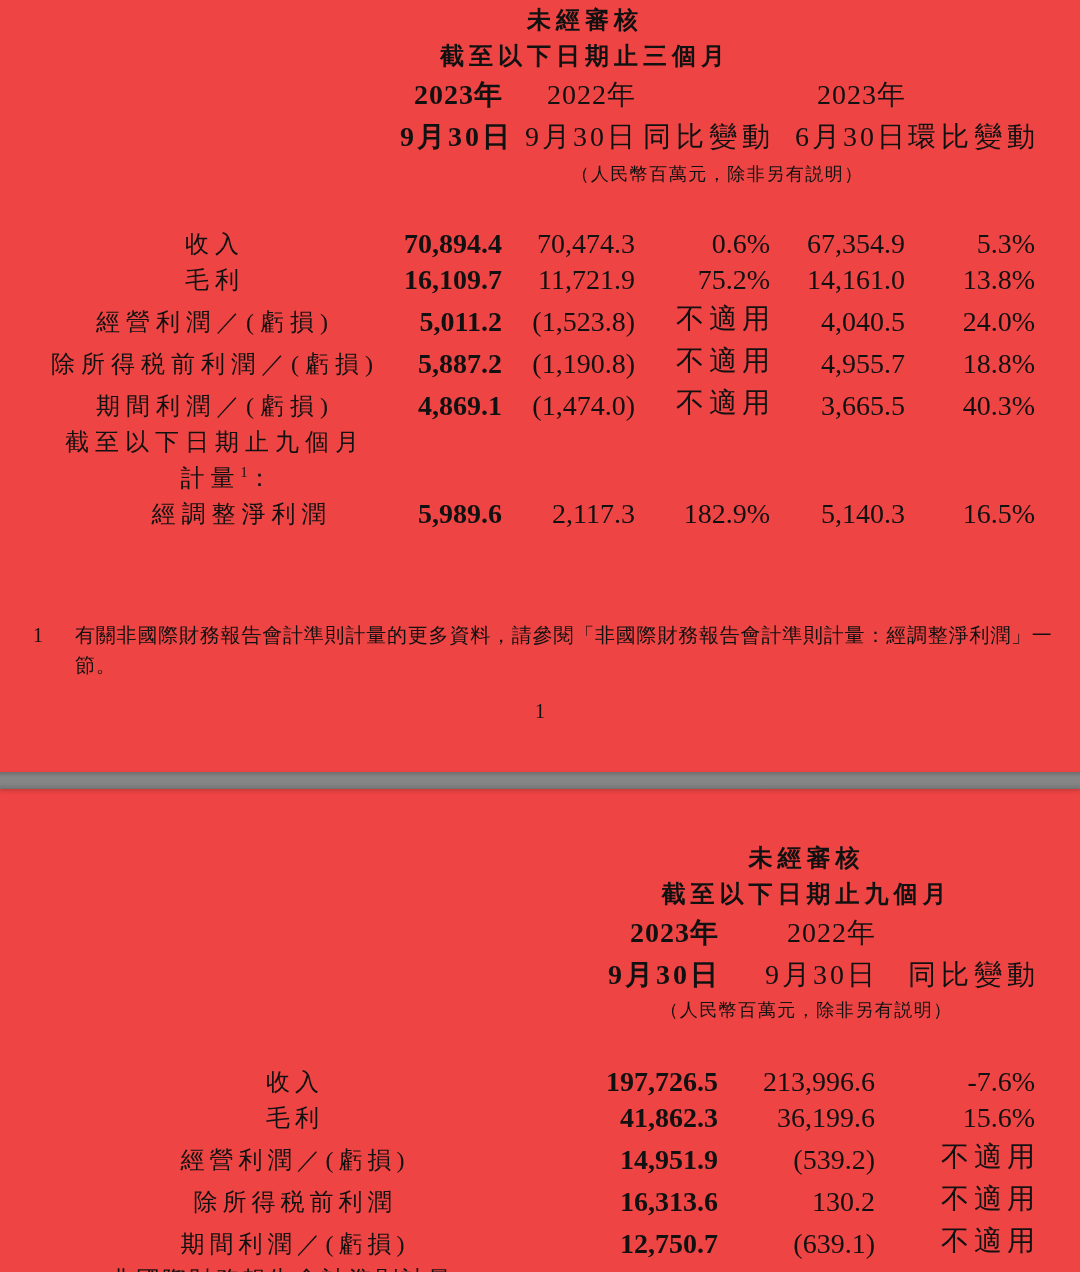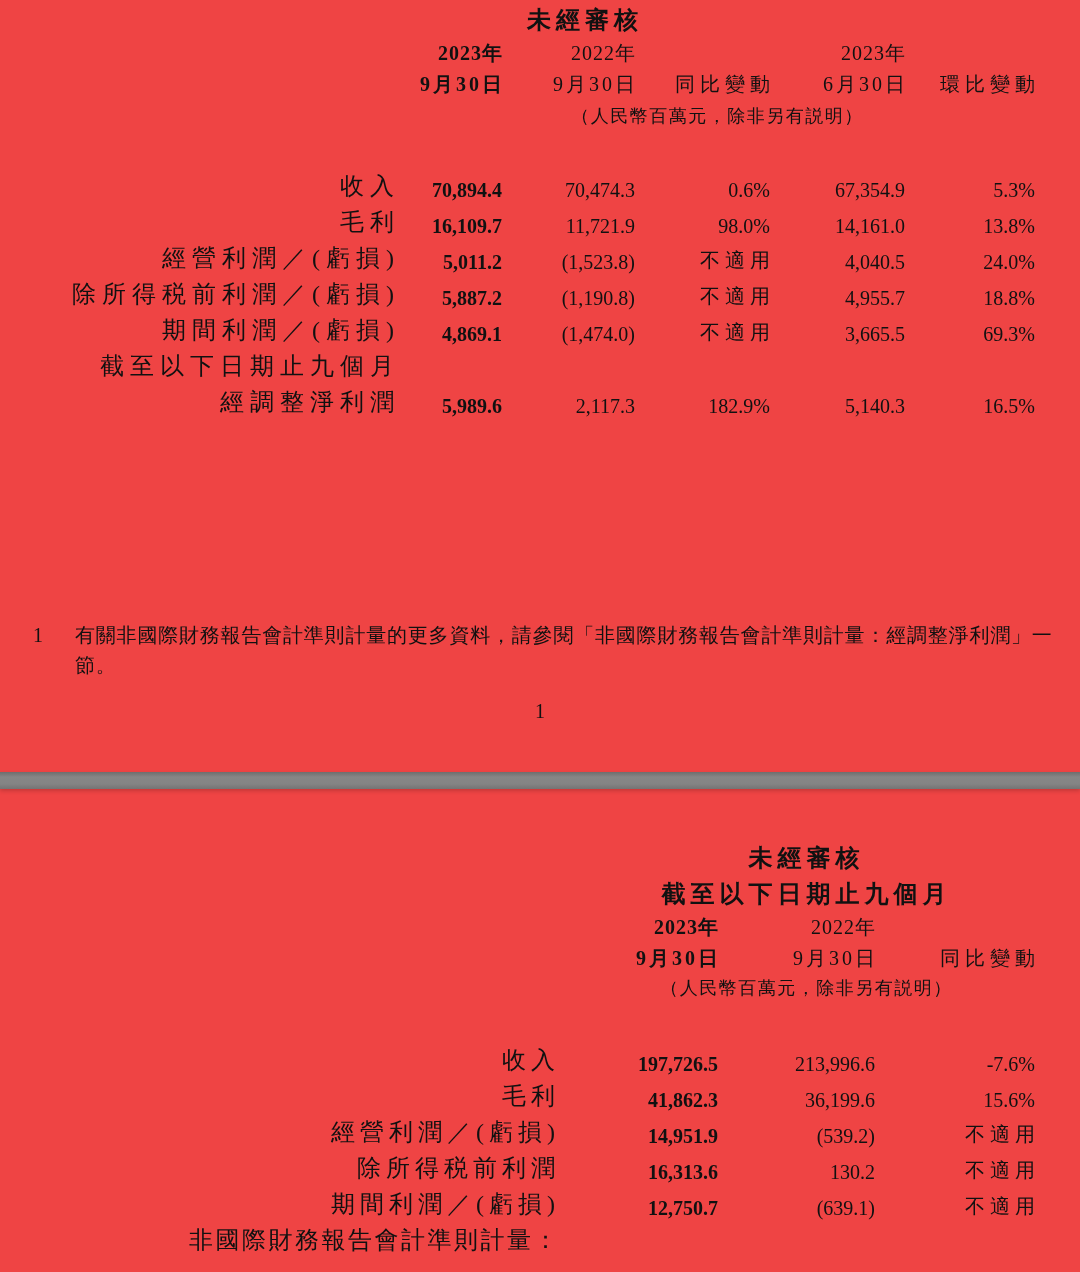--- a/index.html
+++ b/index.html
@@ -26,26 +26,26 @@
   
   tr.rT  { height: 34px; }
   tr.rT2 { height: 30px; }
   tr.rH  { height: 30px; }
   tr.rY  { height: 28px; }
   tr.rS  { height: 38px; }
   tr.rS2 { height: 40px; }
   tr.rD  { height: 29.5px; }
 
   
-  .lbl  { text-align: right; font-size: 24px; letter-spacing: 6px; }
+  .lbl  { text-align: center; font-size: 24px; letter-spacing: 6px; }
   #t2 .lbl { letter-spacing: 5px; }
   #t2 .lbl.tight { letter-spacing: 2.5px; }
   .ind1 { padding-left: 22px; }
   .ind2 { padding-left: 53px; }
-  .num  { text-align: right; font-size: 20px; letter-spacing: 0; }
+  .num  { text-align: right; font-size: 28px; letter-spacing: 0; }
   .b    { font-weight: bold; }
   .cth  { text-align: center; font-weight: bold; font-size: 24px; letter-spacing: 5px; }
   .unit { text-align: center; font-size: 18px; letter-spacing: 1.5px; }
   #t2 .cth, #t2 .unit { padding-left: 18px; }
 
   
   .cjr { display: inline-block; letter-spacing: 5px; margin-right: -5px; }
   .cjd { display: inline-block; letter-spacing: 3px; margin-right: -3px; }
   .cjy { display: inline-block; letter-spacing: 1px; margin-right: -1px; }
 
@@ -93,20 +93,26 @@
         <col style="width:135px">
         <col style="width:130px">
     </colgroup>
     <tbody>
       <tr class="rT">
         <td></td>
         <td class="cth" colspan="3">未經審核</td>
         <td></td>
         <td></td>
       </tr>
+      <tr class="rT">
+        <td></td>
+        <td class="cth" colspan="3">截至以下日期止三個月</td>
+        <td></td>
+        <td></td>
+      </tr>
       <tr class="rH">
         <td></td>
         <td class="num b"><span class="cjy">2023年</span></td>
         <td class="num"><span class="cjy">2022年</span></td>
         <td></td>
         <td class="num"><span class="cjy">2023年</span></td>
         <td></td>
       </tr>
       <tr class="rH">
         <td></td>
@@ -129,21 +135,21 @@
         <td class="num b">70,894.4</td>
         <td class="num">70,474.3</td>
         <td class="num">0.6%</td>
         <td class="num">67,354.9</td>
         <td class="num">5.3%</td>
       </tr>
       <tr class="rD">
         <td class="lbl">毛利</td>
         <td class="num b">16,109.7</td>
         <td class="num">11,721.9</td>
-        <td class="num">98.0%</td>
+        <td class="num">75.2%</td>
         <td class="num">14,161.0</td>
         <td class="num">13.8%</td>
       </tr>
       <tr class="rD">
         <td class="lbl">經營利潤／(虧損)</td>
         <td class="num b">5,011.2</td>
         <td class="num">(1,523.8)</td>
         <td class="num"><span class="cjr">不適用</span></td>
         <td class="num">4,040.5</td>
         <td class="num">24.0%</td>
@@ -155,24 +161,32 @@
         <td class="num"><span class="cjr">不適用</span></td>
         <td class="num">4,955.7</td>
         <td class="num">18.8%</td>
       </tr>
       <tr class="rD">
         <td class="lbl">期間利潤／(虧損)</td>
         <td class="num b">4,869.1</td>
         <td class="num">(1,474.0)</td>
         <td class="num"><span class="cjr">不適用</span></td>
         <td class="num">3,665.5</td>
-        <td class="num">69.3%</td>
+        <td class="num">40.3%</td>
       </tr>
       <tr class="rD">
         <td class="lbl">截至以下日期止九個月</td>
+        <td></td>
+        <td></td>
+        <td></td>
+        <td></td>
+        <td></td>
+      </tr>
+      <tr class="rD">
+        <td class="lbl ind1"><span>計量</span><sup class="fnref">1</sup><span class="colon">：</span></td>
         <td></td>
         <td></td>
         <td></td>
         <td></td>
         <td></td>
       </tr>
       <tr class="rD">
         <td class="lbl ind2">經調整淨利潤</td>
         <td class="num b">5,989.6</td>
         <td class="num">2,117.3</td>

